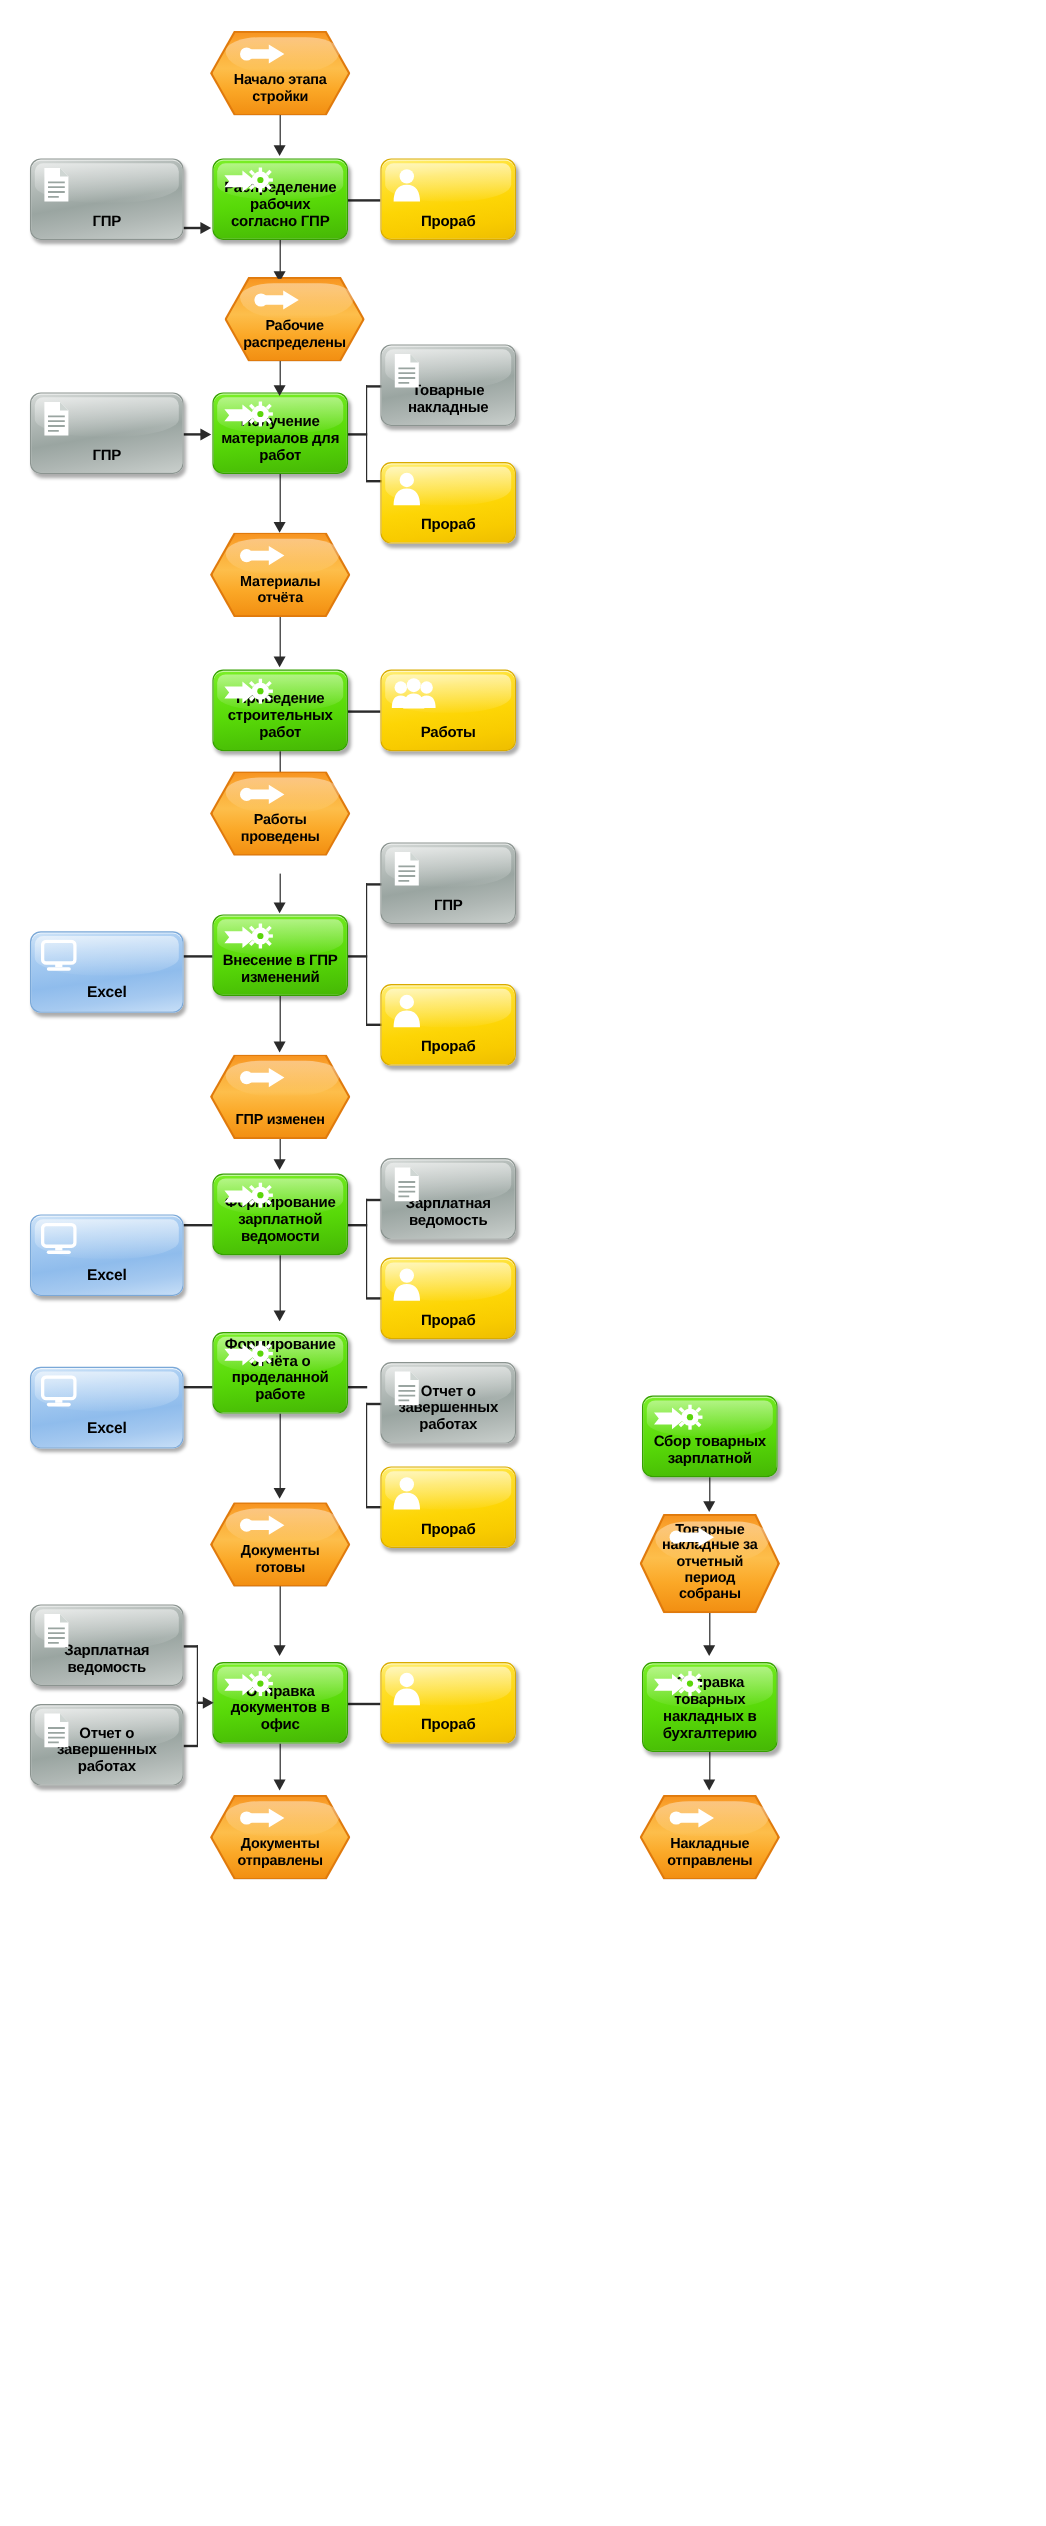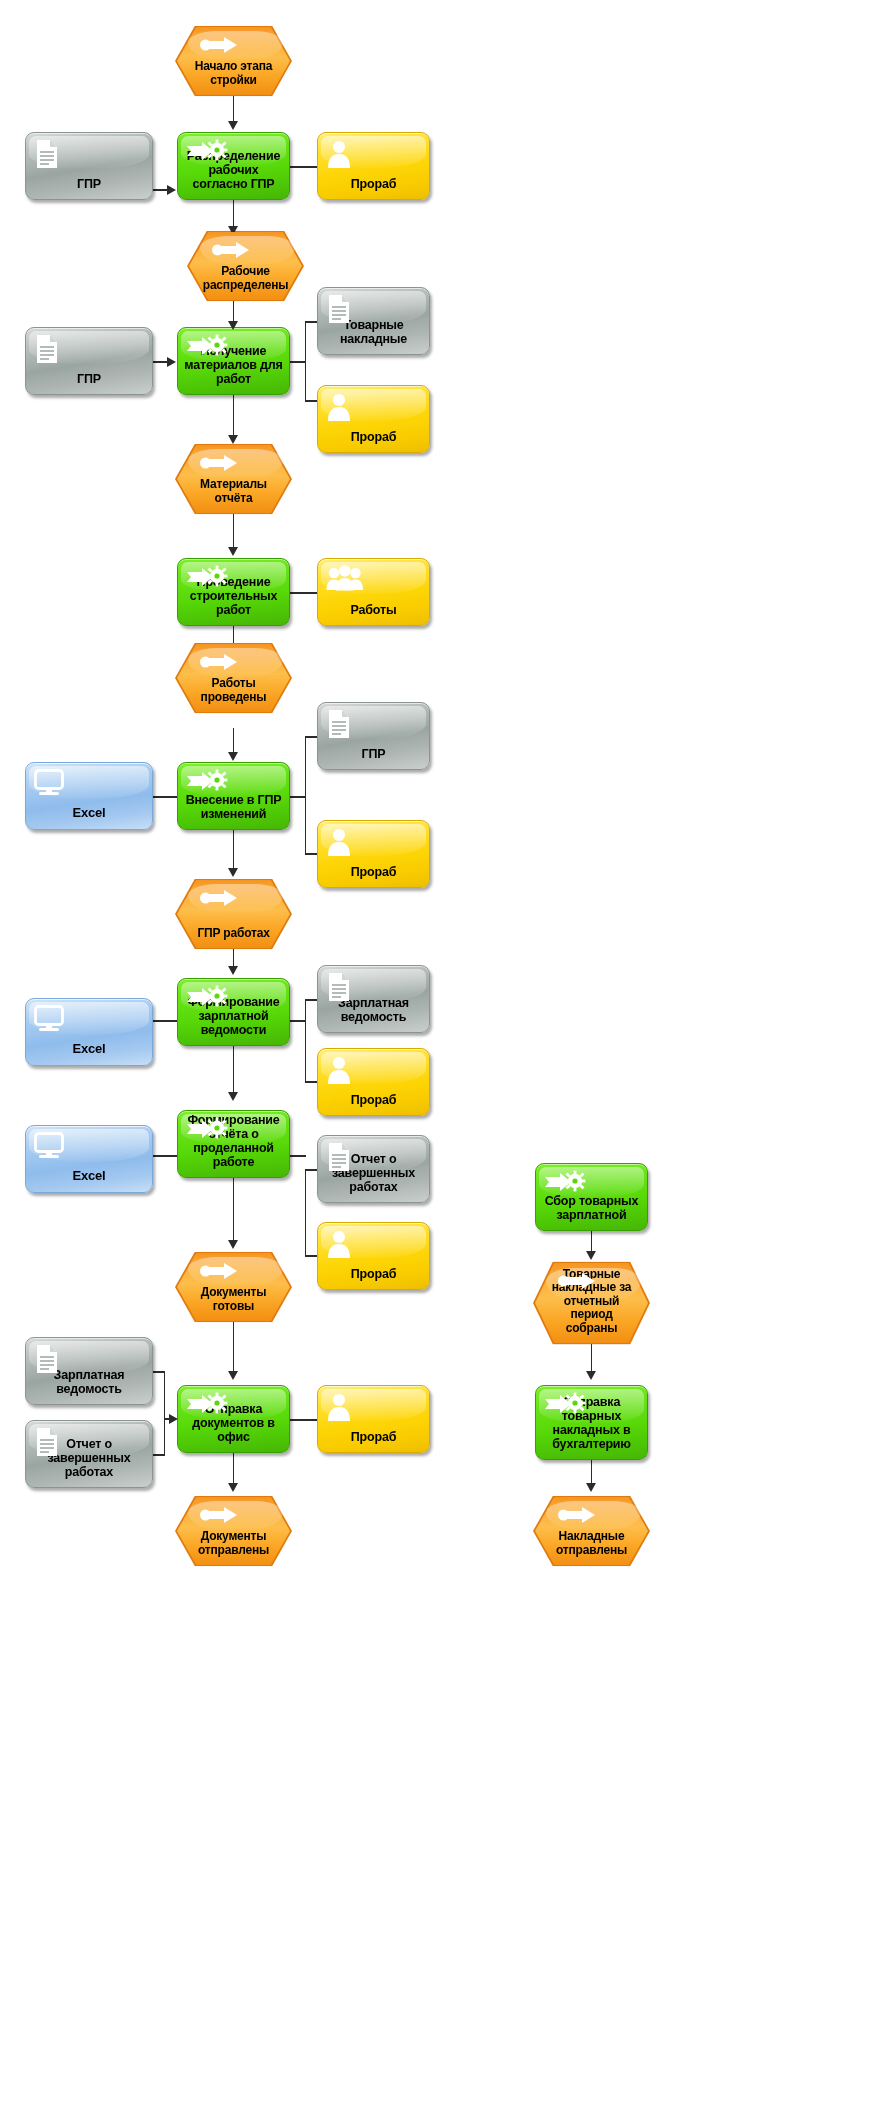--- a/index.html
+++ b/index.html
@@ -113,20 +113,21 @@
     z-index: 2; pointer-events: none;
   }
 
   
   .system {
     font-size: 13px;
     border-radius: 9px;
     background: linear-gradient(172deg,#cfe4f8 0%,#a9cdf2 26%,#8fbcec 58%,#a5c9f0 80%,#c6deF7 100%);
     border: 1px solid #7aa8d8;
     box-shadow: 2px 3px 3px rgba(0,0,0,0.33), inset 0 1px 0 rgba(255,255,255,0.7);
+    margin-top: 14px;
   }
   .system .gloss2 {
     position: absolute;
     left: 3px; right: 3px; top: 3px; height: 50%;
     background: linear-gradient(180deg, rgba(255,255,255,0.55), rgba(255,255,255,0.04));
     border-radius: 7px 7px 45% 45%;
     z-index: 2; pointer-events: none;
   }
 
   
@@ -492,21 +493,21 @@
         <div class="lbl">Прораб</div>
       </div>
       <div class="node event" style="left: 177px; top: 880px; width: 113px; height: 68px;">
         <div class="hexborder"></div>
         <div class="hexbody"></div>
         <div class="gloss"></div>
         <span class="icon"><svg width="40" height="20" viewBox="0 0 40 20">
             <circle cx="6.5" cy="10" r="5.5" fill="#fff"></circle>
             <path d="M10 6 H25 V2 L38 10 L25 18 V14 H10 Z" fill="#fff"></path>
           </svg></span>
-        <div class="lbl">ГПР работах</div>
+        <div class="lbl">ГПР изменен</div>
       </div>
       <div class="node document" style="left: 317px; top: 965px; width: 113px; height: 68px;">
         <div class="gloss2"></div>
         <span class="icon"><svg width="26" height="30" viewBox="0 0 26 30">
             <path d="M3 1 H16 L23 8 V29 H3 Z" fill="#fff"></path>
             <path d="M16 1 L23 8 H16 Z" fill="#cfd6d3"></path>
             <g stroke="#9aa5a1" stroke-width="1.5">
               <line x1="6" y1="13" x2="20" y2="13"></line>
               <line x1="6" y1="17" x2="20" y2="17"></line>
               <line x1="6" y1="21" x2="20" y2="21"></line>

